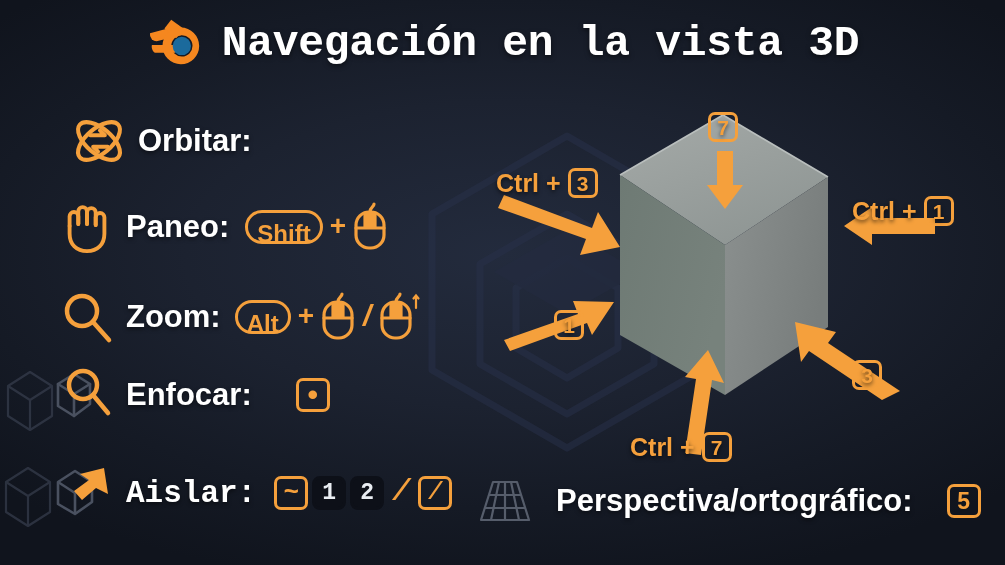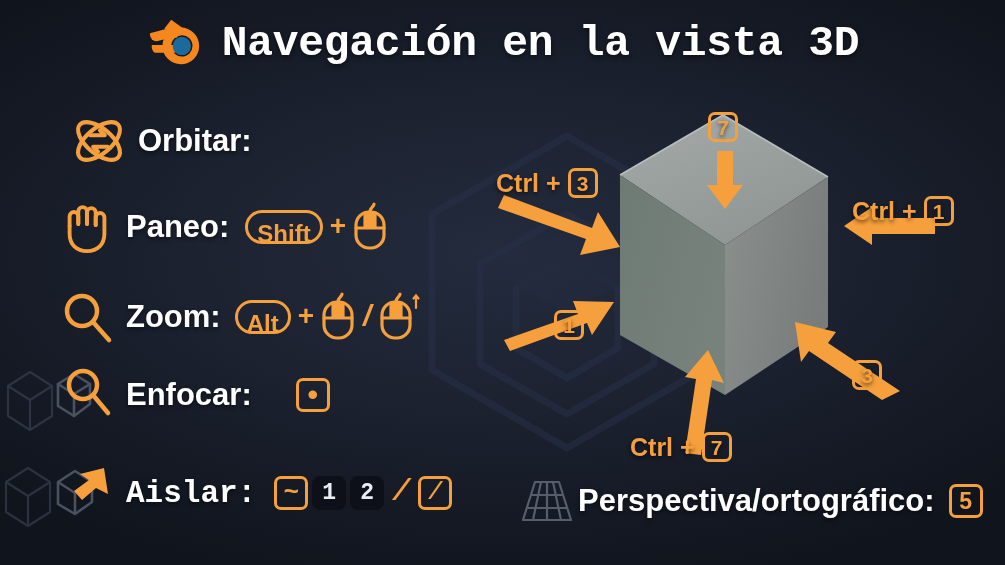--- a/index.html
+++ b/index.html
@@ -231,21 +231,21 @@
       </svg>
     </div>
     <div class="row-label" style="margin-right:18px;">Aislar:</div>
     <div class="key sq" style="font-size:26px;">~</div>
     <div class="key sq dark" style="margin-left:4px;">1</div>
     <div class="key sq dark" style="margin-left:4px;">2</div>
     <div class="slash-sep">/</div>
     <div class="key sq" style="font-style:italic;">/</div>
   </div>
 
-  <div class="row" style="left:516px; top:478px;">
+  <div class="row" style="left:474px; top:478px;gap:20px;">
     <div class="row-icon" style="width:62px;">
       <svg width="56" height="46" viewBox="0 0 56 46" fill="none" stroke="#565d6b" stroke-width="2.2" stroke-linejoin="round">
         <path d="M16 4 L40 4 L52 42 L4 42 Z"></path>
         <path d="M22 4 L14 42 M28 4 L28 42 M34 4 L42 42"></path>
         <path d="M12 17 L44 17 M8 30 L48 30"></path>
       </svg>
     </div>
     <div class="row-label" style="margin-right:14px;">Perspectiva/ortográfico:</div>
     <div class="key sq">5</div>
   </div>

